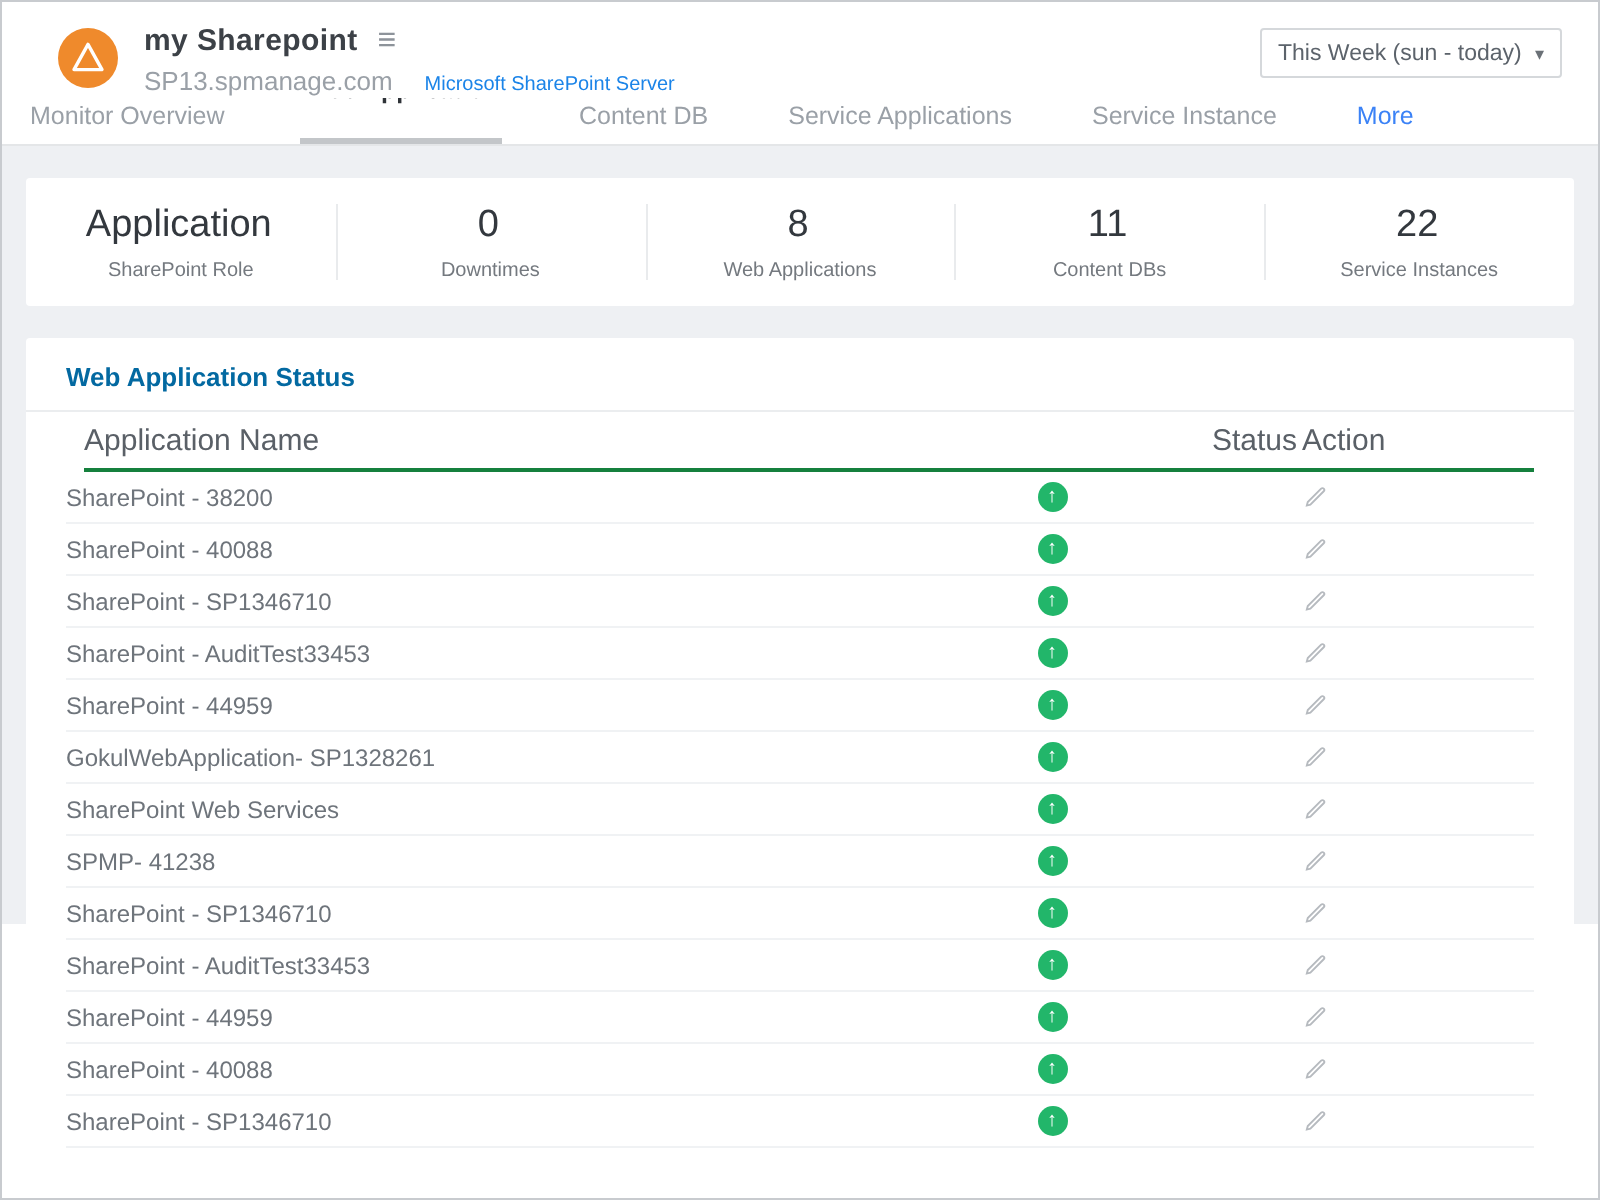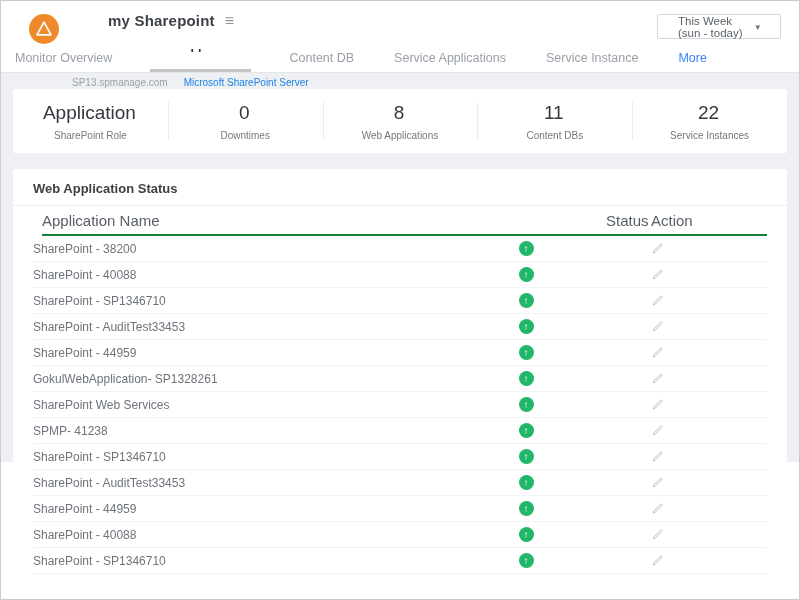--- a/index.html
+++ b/index.html
@@ -4,47 +4,47 @@
 <style>
   * { margin:0; padding:0; box-sizing:border-box; }
   html,body { width:800px; height:600px; }
   body { font-family:"Liberation Sans", sans-serif; background:#fff; }
   .frame { width:800px; height:600px; border:1px solid #c8cbcf; background:#fff; overflow:hidden; position:relative; }
 
   
   .app-header { height:48px; display:flex; align-items:flex-start; padding:11px 18px 0 28px; position:relative; background:#fff; }
   .logo-badge { width:30px; height:30px; border-radius:50%; display:flex; align-items:center; justify-content:center; flex:0 0 auto; margin-top:2px; }
   .head-text { margin-left:13px; }
-  .title-row { display:flex; align-items:center; gap:10px;margin-left:36px; }
+  .title-row { display:flex; align-items:center; gap:10px; }
   .monitor-title { font-size:15px; font-weight:bold; color:#3c4147; letter-spacing:.2px; }
   .menu-icon { color:#8d939a; font-size:16px; line-height:1; cursor:pointer; }
   .sub-row { margin-top:4px; display:flex; gap:16px; align-items:baseline; }
-  .subdomain { font-size:10px; color:#9aa0a7;margin-top:44px; }
+  .subdomain { font-size:13px; color:#9aa0a7; }
   .server-link { font-size:10px; color:#1b84e8; text-decoration:none; cursor:pointer; }
-  .range-select { position:absolute; right:18px; top:13px; width:124px; height:25px; border:1px solid #d5d8db; border-radius:2px; font-size:11.5px; color:#5c636b; display:flex; align-items:center; justify-content:space-between; padding:0 20px; background:#fff; cursor:pointer; }
+  .range-select { position:absolute; right:18px; top:13px; width:151px; height:25px; border:1px solid #d5d8db; border-radius:2px; font-size:11.5px; color:#5c636b; display:flex; align-items:center; justify-content:space-between; padding:0 8px; background:#fff; cursor:pointer; }
   .caret-down { font-size:9px; color:#6b7177; }
 
   
   .tab-bar { display:flex; gap:36px; padding-left:12px; border-bottom:1px solid #e4e6e8; height:24px; align-items:flex-end; background:#fff; }
   .tab { font-size:12.5px; color:#9aa0a7; padding:0 2px 7px 2px; cursor:pointer; white-space:nowrap; }
   .tab.active { color:#2f3338; font-weight:bold; border-bottom:3px solid #c3c6c9; padding-bottom:17px; }
   .tab.accent { color:#3b82f6; }
 
   
   .content { background:#eef0f3; height:389px; padding:16px 12px 0 12px; }
 
   .stats-card { background:#fff; height:64px; display:flex; border-radius:2px; }
   .stat { flex:1; display:flex; flex-direction:column; align-items:center; justify-content:center; position:relative; }
   .stat + .stat::before { content:""; position:absolute; left:0; top:13px; bottom:13px; width:1px; background:#e9ebed; }
   .stat-value { font-size:19px; color:#33383e; }
   .stat-suffix { font-size:10px; color:#4a4f55; margin-left:2px; }
   .stat-label { font-size:10px; color:#74797f; margin-top:6px; }
 
   .table-card { background:#fff; margin-top:16px; border-radius:2px; padding-bottom:12px; }
-  .table-title { font-size:13px; color:#404040; padding:12px 20px 9px 20px; border-bottom:1px solid #ebedef; }
+  .table-title { font-size:13px; color:#0369a1; padding:12px 20px 9px 20px; border-bottom:1px solid #ebedef; }
   .thead, .trow { display:grid; grid-template-columns:1fr 40px 60px 45px 116px; align-items:center; margin:0 20px; }
   .thead { height:30px; font-size:15px; color:#5a6067; border-bottom:2px solid #15803d;margin-left:29px; }
   .trow { height:26px; border-bottom:1px solid #f0f2f4; font-size:12px; color:#6e747b; cursor:default; }
   .cell-icon { justify-self:center; display:flex; }
   .up-badge { width:15px; height:15px; border-radius:50%; color:#fff; font-size:10px; font-weight:bold; display:flex; align-items:center; justify-content:center; line-height:1; }
   .cell-action { display:flex; align-items:center; cursor:pointer; }
 </style>
 </head>
 <body>
 

